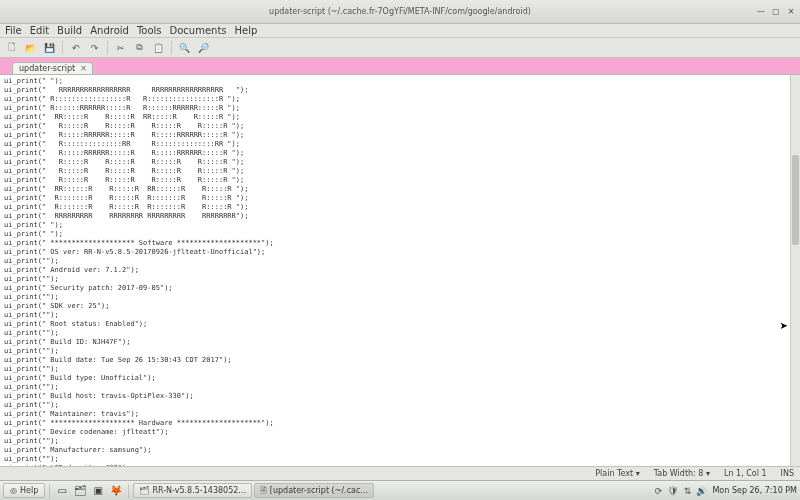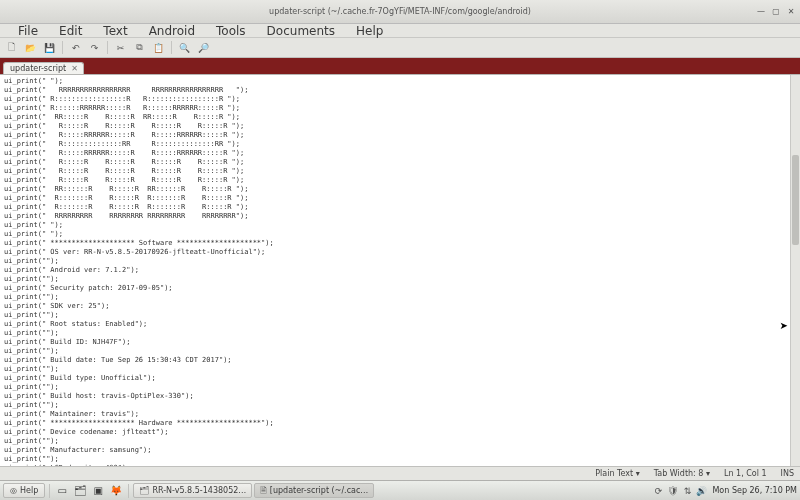--- a/index.html
+++ b/index.html
@@ -27,42 +27,42 @@
 .titlebar .winbtn { width: 12px; height: 10px; font-size: 8px; text-align: center; line-height: 9px; color: #555; }
 .menubar {
   height: 14px;
   background: #e5e5e1;
   display: flex;
   align-items: center;
   gap: 8px;
   padding: 0 5px;
   border-bottom: 1px solid #c8c8c5;
 }
-.menubar span { font-size: 12px; cursor: default; margin-left: 13px; }
+.menubar span { font-size: 10px; cursor: default; }
 .toolbar {
   height: 20px;
   background: #e5e5e1;
   display: flex;
   align-items: center;
   gap: 4px;
   padding: 0 4px;
   border-bottom: 1px solid #c0c0bd;
 }
 .toolbar .tbtn {
   width: 15px; height: 15px;
   display: flex; align-items: center; justify-content: center;
   font-size: 9px; color: #555;
 }
 .toolbar .sep { width: 1px; height: 13px; background: #c5c5c2; margin: 0 1px; }
 .tabbar {
   height: 17px;
-  background: #7f1d1d;
+  background: #f9a8d4;
   display: flex;
   align-items: flex-end;
-  padding: 0 3px;
+  padding: 0 12px;
   border-bottom: 1px solid #b5b5b2;
 }
 .tab {
   background: #f2f2ef;
   border: 1px solid #b5b5b2;
   border-bottom: none;
   border-radius: 3px 3px 0 0;
   padding: 1px 5px 1px 6px;
   font-size: 8px;
   display: flex; align-items: center; gap: 5px;
@@ -153,21 +153,21 @@
   <div class="winctrl">
     <div class="winbtn">—</div>
     <div class="winbtn">▢</div>
     <div class="winbtn">✕</div>
   </div>
 </div>
 
 <div class="menubar">
   <span>File</span>
   <span>Edit</span>
-  <span>Text</span>
+  <span>Build</span>
   <span>Android</span>
   <span>Tools</span>
   <span>Documents</span>
   <span>Help</span>
 </div>
 
 <div class="toolbar">
   <div class="tbtn">🗋</div>
   <div class="tbtn">📂</div>
   <div class="tbtn">💾</div>

